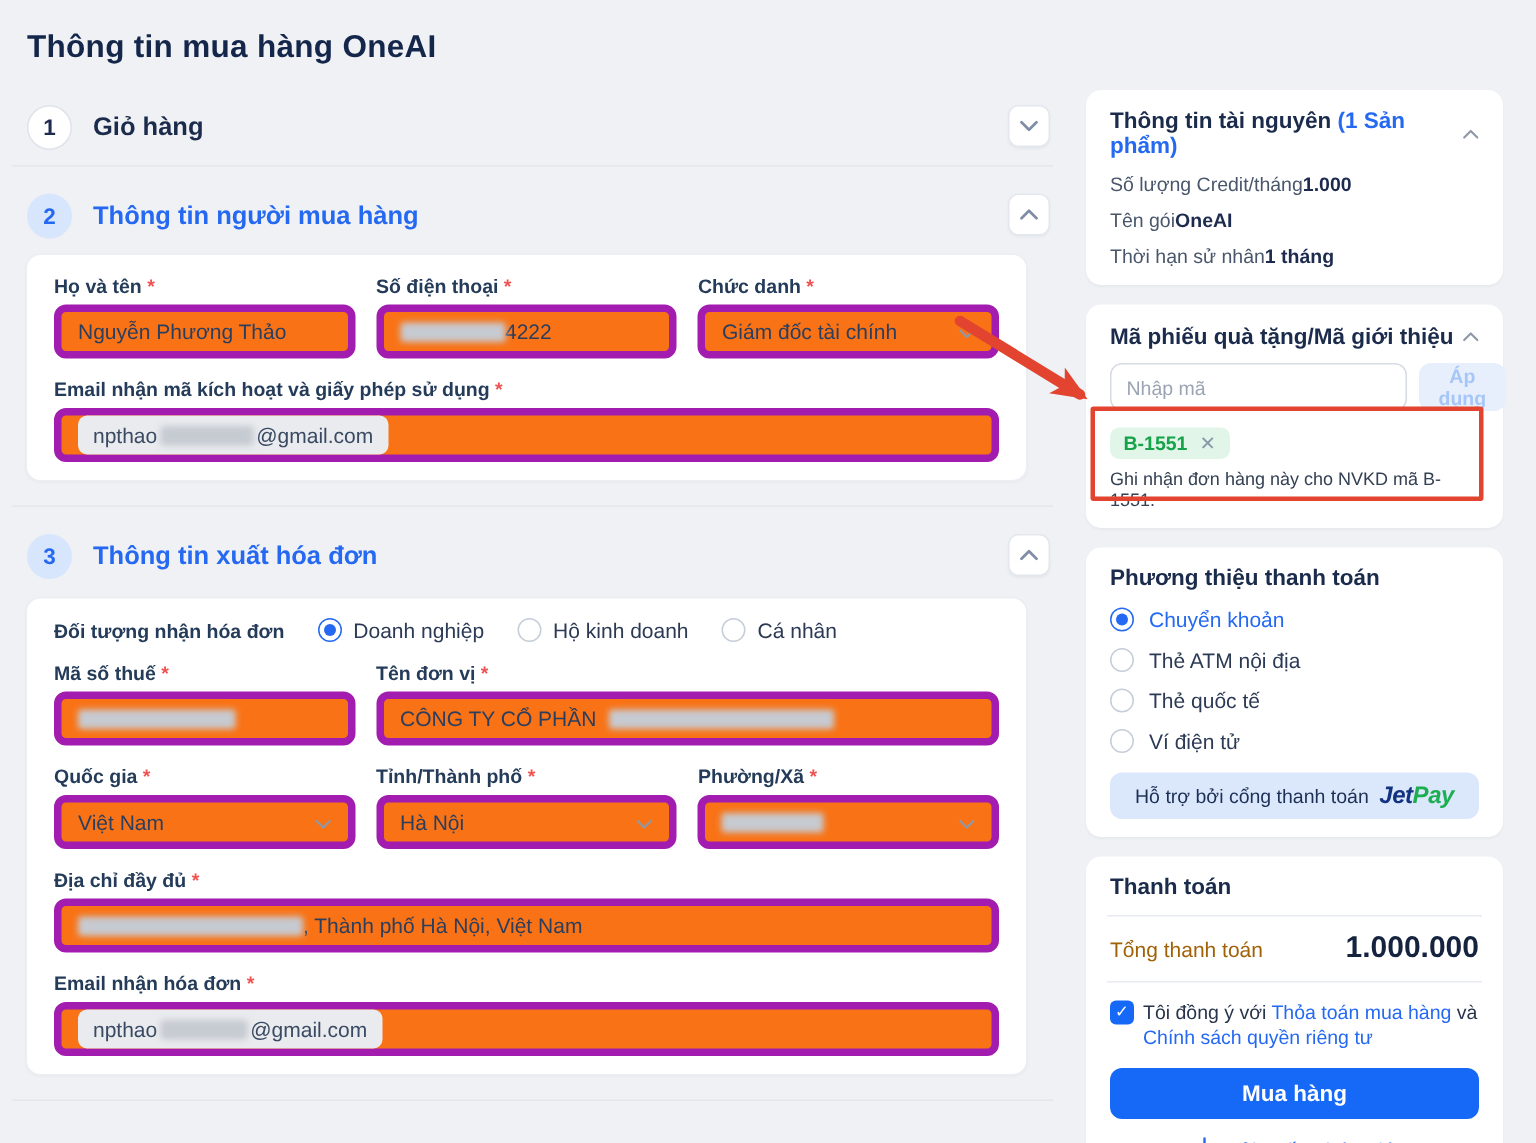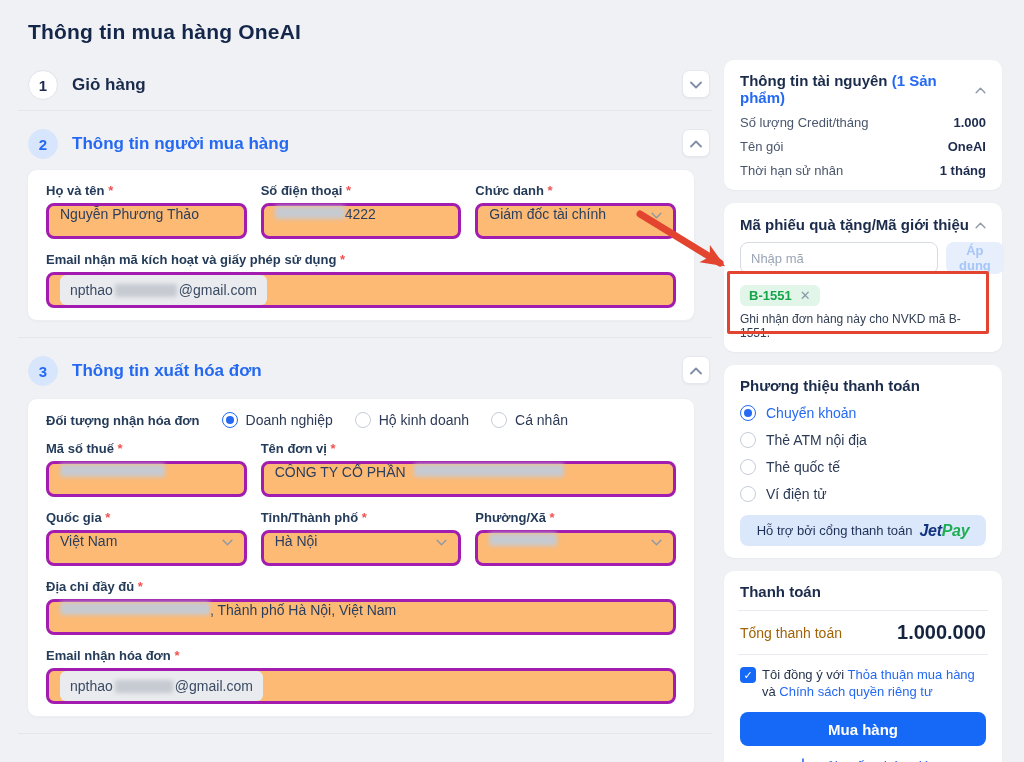--- a/index.html
+++ b/index.html
@@ -1,19 +1,19 @@
 <!DOCTYPE html>
 <html><head>
 <meta charset="utf-8">
 <style>
   * { margin:0; padding:0; box-sizing:border-box; }
   html,body { width:1024px; height:762px; overflow:hidden; }
   body { font-family:"Liberation Sans", sans-serif; background:#eff1f4; position:relative; color:#1d2b4f; }
 
-  .main { position:absolute; left:18px; top:8px; width:694px; }
+  .main { position:absolute; left:8px; top:8px; width:694px; }
   .page-title { margin:12px 0 0 10px; font-size:21px; font-weight:bold; color:#14264a; letter-spacing:.2px; }
 
   .section-row { display:flex; align-items:center; height:38px; position:relative; }
   .section-row.first { margin-top:22px; }
   .section-row.mid { margin:14px 0 6px 0; }
   .num-circle { width:30px; height:30px; border-radius:50%; background:#fff; border:1px solid #dfe3ea;
     display:flex; align-items:center; justify-content:center; font-size:15px; font-weight:bold; color:#1d2b4f; margin-left:10px; }
   .num-circle.blue { background:#d8e6fd; border-color:#d8e6fd; color:#2569f2; }
   .section-title { font-size:17px; font-weight:bold; margin-left:14px; color:#1b2b4b; }
   .section-title.blue { color:#2569f2; }
@@ -27,40 +27,40 @@
     padding:13px 18px 12px 18px; box-shadow:0 1px 2px rgba(25,45,85,.03); }
   .card.mt { margin-top:6px; }
   .card.mt8 { margin-top:8px; }
 
   .grid3 { display:grid; grid-template-columns:repeat(3,1fr); gap:13px 14px; }
   .field { display:flex; flex-direction:column; }
   .field.span3 { grid-column:1 / -1; }
   .field.span2 { grid-column:2 / -1; }
   .flabel { font-size:13px; font-weight:bold; color:#243b59; margin-bottom:5px; }
   .req::after { content:" *"; color:#f05252; font-weight:bold; }
-  .input, .select { height:36px; border:3px solid #a21caf; border-radius:8px; background:#fdba74;
-    display:flex; padding:0 11px; font-size:14px; color:#2c3e5d; position:relative; }
+  .input, .select { height:36px; border:5px solid #a21caf; border-radius:8px; background:#f97316;
+    display:flex; align-items:center; padding:0 11px; font-size:14px; color:#2c3e5d; position:relative; }
   .select { justify-content:space-between; cursor:pointer; }
   .chev { color:#8d98a8; }
   .blur { display:inline-block; height:13px; background:#c6cad1; border-radius:2px; filter:blur(2px); vertical-align:middle; }
   .chip { background:#e9ebee; border-radius:6px; padding:5px 10px; display:inline-flex; align-items:center; font-size:14px; color:#3a4a63; }
 
   .radio-row { display:flex; align-items:center; gap:22px; margin-bottom:13px; }
   .radio-row .flabel { margin-bottom:0; }
   .radio-opt { display:flex; align-items:center; gap:8px; font-size:14px; color:#2c3a55; cursor:pointer; }
   .radio { width:16px; height:16px; border-radius:50%; border:1.5px solid #c6cdd8; background:#fff; flex:0 0 auto; position:relative; }
   .radio.on { border-color:#2569f2; }
   .radio.on::after { content:""; position:absolute; left:3px; top:3px; width:8px; height:8px; border-radius:50%; background:#2569f2; }
 
   .sidebar { position:absolute; left:724px; top:60px; width:278px; display:flex; flex-direction:column; gap:13px; }
   .scard { background:#fff; border-radius:10px; padding:12px 16px; box-shadow:0 1px 2px rgba(25,45,85,.04); }
   .scard-head { display:flex; align-items:center; justify-content:space-between; }
   .scard-title { font-size:15px; font-weight:bold; color:#1b2b4b; }
   .badge-blue { color:#2569f2; }
-  .res-row { display:flex; justify-content:space-between; margin-top:9px; font-size:13px; }
+  .res-row { display:flex; margin-top:9px; font-size:13px; }
   .res-label { color:#49566b; }
   .res-value { color:#1d2b4f; font-weight:600; }
 
   .voucher-row { display:flex; gap:8px; margin-top:9px; }
   .voucher-input { flex:1; height:32px; border:1px solid #d6dbe3; border-radius:8px; padding:0 10px; font-size:13px;
     color:#2c3e5d; font-family:"Liberation Sans",sans-serif; }
   .voucher-input::placeholder { color:#9aa4b5; }
   .apply-btn { height:32px; padding:0 13px; background:#e7effd; color:#a6c6f7; font-weight:bold; font-size:13px;
     border:none; border-radius:8px; cursor:pointer; }
   .tag { display:inline-flex; align-items:center; gap:8px; background:#e1f6e8; border-radius:6px; padding:3px 9px;
@@ -326,21 +326,21 @@
   <div class="scard">
     <div class="scard-title">Thanh toán</div>
     <div class="pay-divider"></div>
     <div class="total-row">
       <span class="total-label">Tổng thanh toán</span>
       <span class="total-value">1.000.000</span>
     </div>
     <div class="pay-divider"></div>
     <div class="agree">
       <span class="checkbox">✓</span>
-      <span><span>Tôi đồng ý với </span><a href="#">Thỏa thuận mua hàng</a><span> và </span><a href="#">Chính sách quyền riêng tư</a></span>
+      <span><span>Tôi đồng ý với </span><a href="#">Thỏa toán mua hàng</a><span> và </span><a href="#">Chính sách quyền riêng tư</a></span>
     </div>
     <button class="buy-btn">Mua hàng</button>
     <div class="quote-link">
       <span>
         <svg width="14" height="14" viewBox="0 0 14 14">
             <path d="M7 1v7M4 5.5 7 8.5 10 5.5" fill="none" stroke="#2569f2" stroke-width="1.6" stroke-linecap="round" stroke-linejoin="round"></path>
             <path d="M1.5 10v2a1 1 0 0 0 1 1h9a1 1 0 0 0 1-1v-2" fill="none" stroke="#2569f2" stroke-width="1.6" stroke-linecap="round"></path>
           </svg>
       </span>
       <span>Tải xuống báo giá</span>

